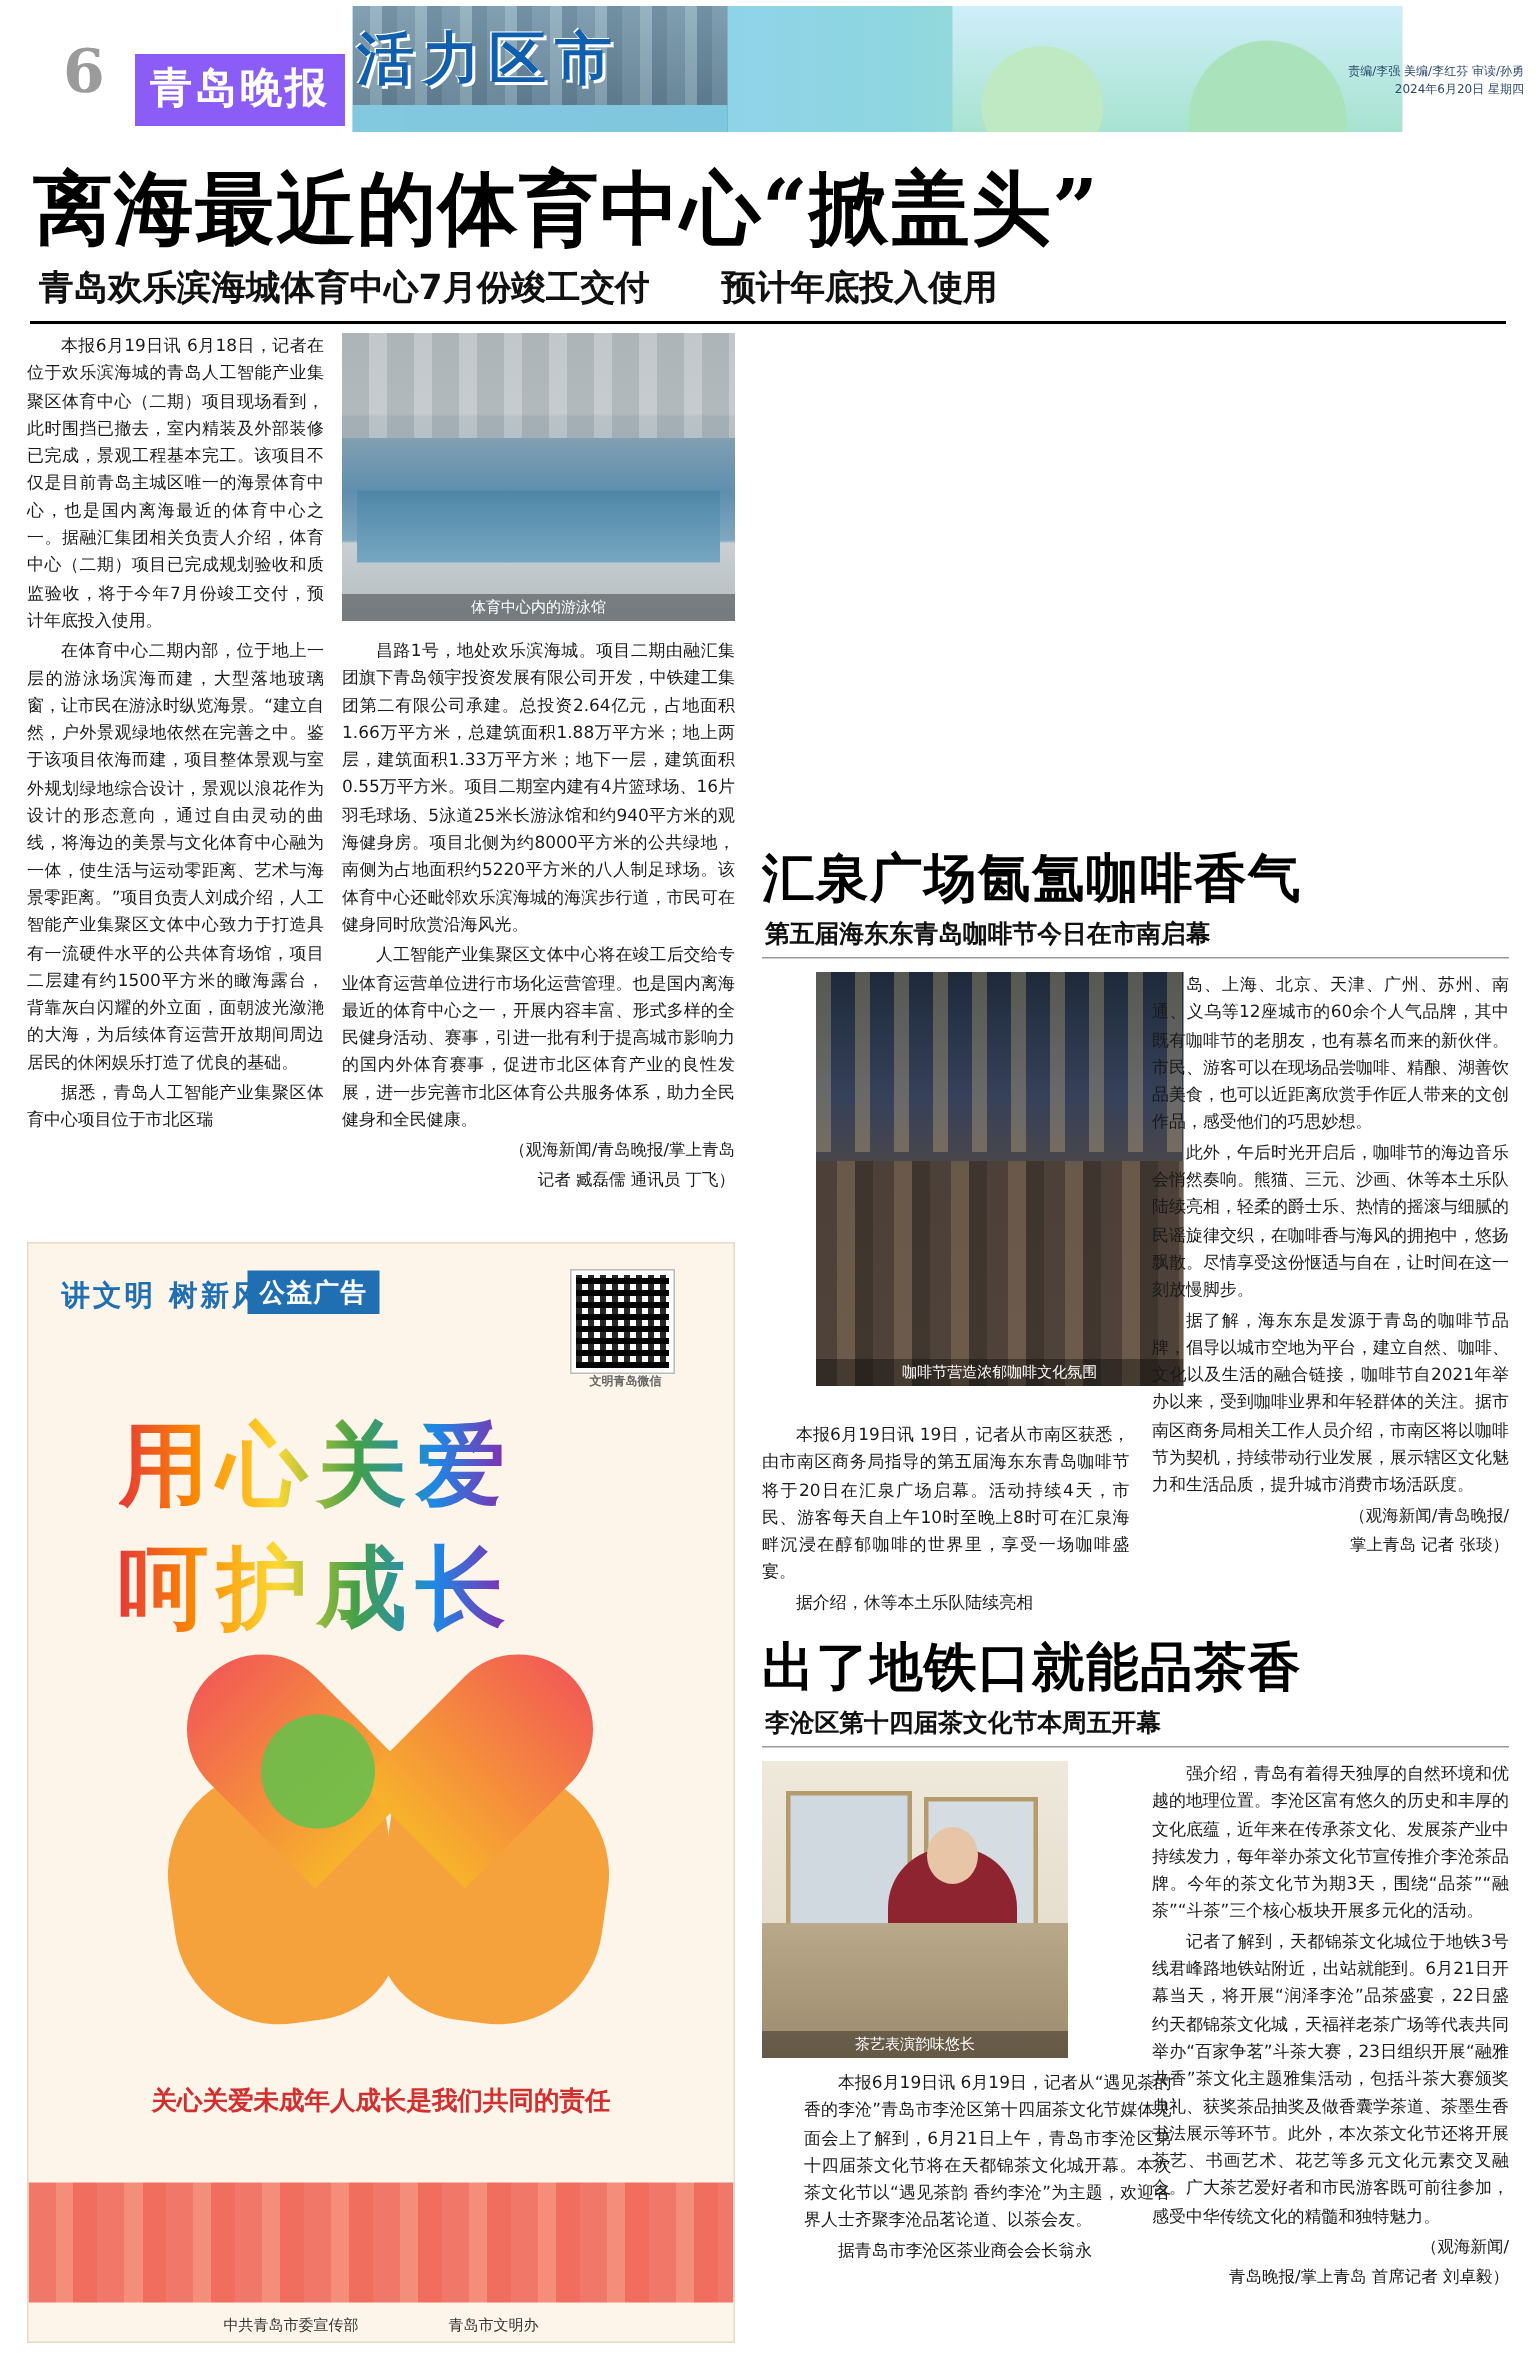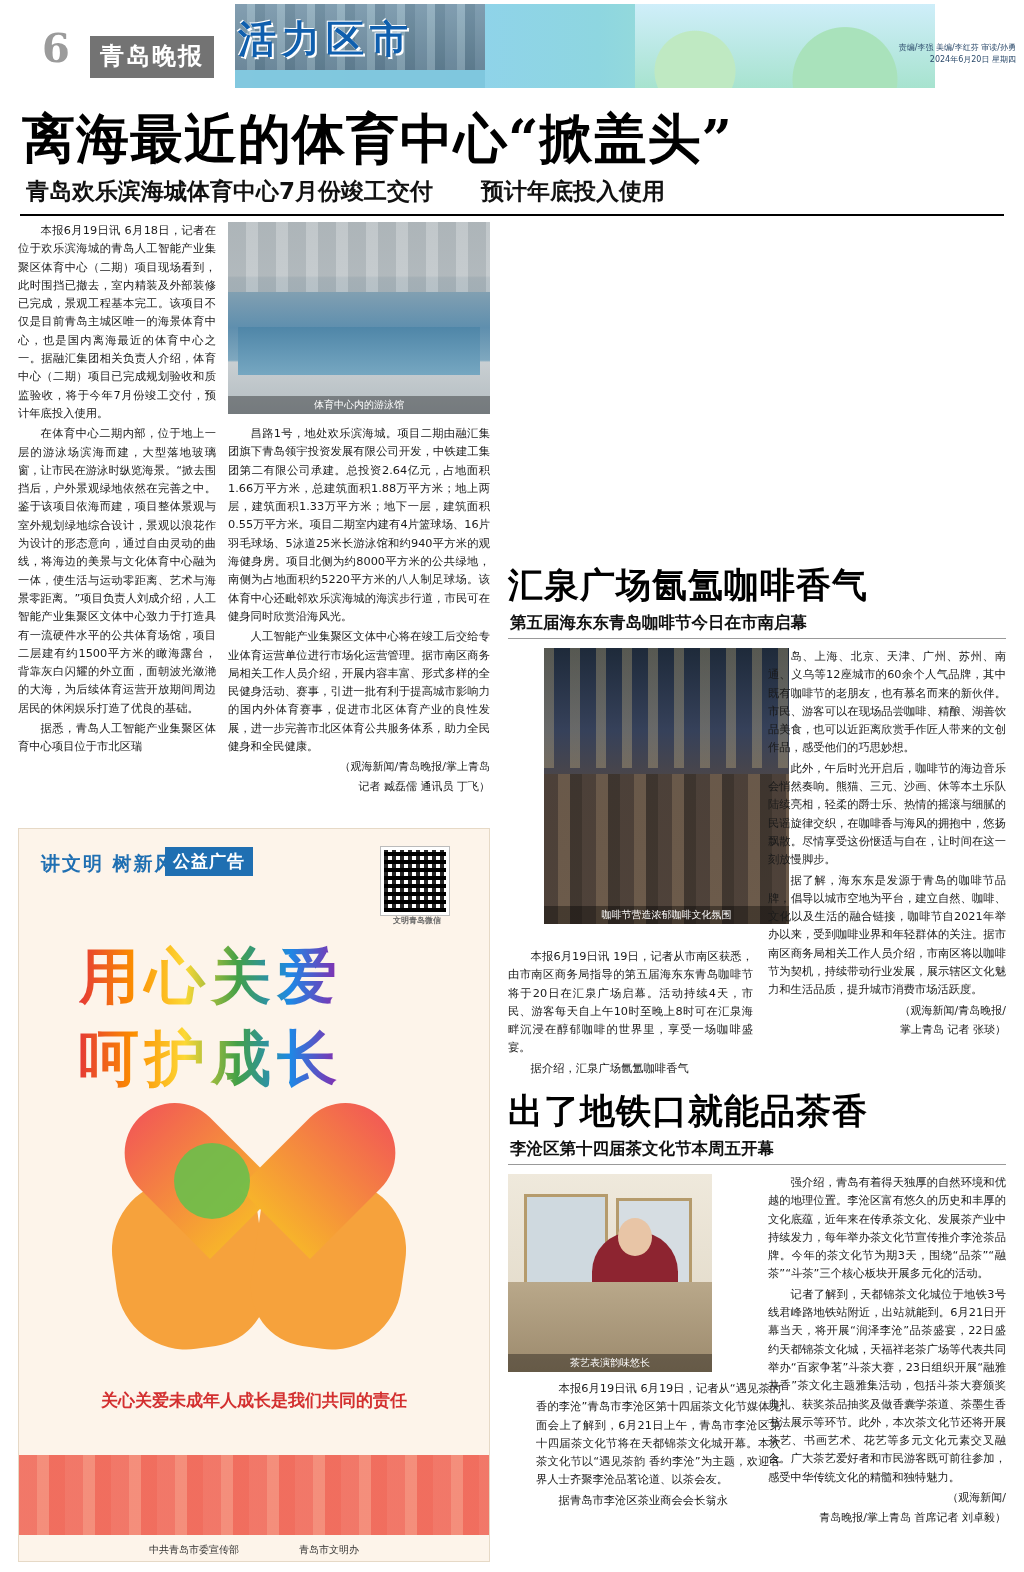--- a/index.html
+++ b/index.html
@@ -9,21 +9,21 @@
     font-family:"DejaVu Sans","Liberation Sans",sans-serif;
     color:#111;
     overflow:hidden;
     position:relative;
   }
   .page{position:relative;width:1024px;height:1572px;}
 
   
   .masthead{position:absolute;left:0;top:0;width:1024px;height:92px;}
   .folio{position:absolute;left:42px;top:24px;font-size:40px;font-weight:bold;color:#9b9b9b;font-family:"DejaVu Serif","Liberation Serif",serif;}
-  .paper-name{position:absolute;left:90px;top:36px;background:#737373;color:#fff;padding:4px 10px 6px 10px;font-size:24px;font-weight:bold;letter-spacing:2px;font-family:"DejaVu Serif","Liberation Serif",serif;}
+  .paper-name{position:absolute;left:90px;top:36px;background:#8b5cf6;color:#fff;padding:4px 10px 6px 10px;font-size:28px;font-weight:bold;letter-spacing:2px;font-family:"DejaVu Serif","Liberation Serif",serif;}
   .banner{position:absolute;left:235px;top:4px;width:700px;height:84px;overflow:hidden;border:0;
     background:linear-gradient(90deg,#bfe6f5 0%, #9fd9ef 18%, #8fd3ea 34%, #8ed6e0 52%, #9fe0d2 70%, #bfeccf 86%, #d8f2cd 100%);}
   .banner .skyline{position:absolute;left:0;top:0;width:250px;height:84px;
     background:
       linear-gradient(180deg,rgba(255,255,255,.12),rgba(0,0,0,.12)),
       repeating-linear-gradient(90deg,#6f8ea3 0 12px,#89a7b8 12px 20px,#5e7e93 20px 30px);
     opacity:.95;}
   .banner .skyline:after{content:"";position:absolute;left:0;bottom:0;width:250px;height:18px;background:#7fc7de;}
   .banner .waves{position:absolute;right:0;top:0;width:300px;height:84px;
     background:
@@ -133,51 +133,51 @@
 
   <div class="headline">离海最近的体育中心“掀盖头”</div>
   <div class="subhead">
     <span>青岛欢乐滨海城体育中心7月份竣工交付</span>
     <span class="sub2">预计年底投入使用</span>
   </div>
   <div class="rule"></div>
 
   <div class="col" style="left:18px;top:222px;width:198px;">
     <p>本报6月19日讯  6月18日，记者在位于欢乐滨海城的青岛人工智能产业集聚区体育中心（二期）项目现场看到，此时围挡已撤去，室内精装及外部装修已完成，景观工程基本完工。该项目不仅是目前青岛主城区唯一的海景体育中心，也是国内离海最近的体育中心之一。据融汇集团相关负责人介绍，体育中心（二期）项目已完成规划验收和质监验收，将于今年7月份竣工交付，预计年底投入使用。</p>
-    <p>在体育中心二期内部，位于地上一层的游泳场滨海而建，大型落地玻璃窗，让市民在游泳时纵览海景。“掀去围挡后，户外景观绿地依然在完善之中。鉴于该项目依海而建，项目整体景观与室外规划绿地综合设计，景观以浪花作为设计的形态意向，通过自由灵动的曲线，将海边的美景与文化体育中心融为一体，使生活与运动零距离、艺术与海景零距离。”项目负责人刘成介绍，人工智能产业集聚区文体中心致力于打造具有一流硬件水平的公共体育场馆，项目二层建有约1500平方米的瞰海露台，背靠灰白闪耀的外立面，面朝波光潋滟的大海，为后续体育运营开放期间周边居民的休闲娱乐打造了优良的基础。</p>
+    <p>在体育中心二期内部，位于地上一层的游泳场滨海而建，大型落地玻璃窗，让市民在游泳时纵览海景。“建立自然，户外景观绿地依然在完善之中。鉴于该项目依海而建，项目整体景观与室外规划绿地综合设计，景观以浪花作为设计的形态意向，通过自由灵动的曲线，将海边的美景与文化体育中心融为一体，使生活与运动零距离、艺术与海景零距离。”项目负责人刘成介绍，人工智能产业集聚区文体中心致力于打造具有一流硬件水平的公共体育场馆，项目二层建有约1500平方米的瞰海露台，背靠灰白闪耀的外立面，面朝波光潋滟的大海，为后续体育运营开放期间周边居民的休闲娱乐打造了优良的基础。</p>
     <p>据悉，青岛人工智能产业集聚区体育中心项目位于市北区瑞</p>
   </div>
 
   <div class="photo pool" style="left:228px;top:222px;width:262px;height:192px;">
     <div class="beams"></div>
     <div class="water"></div>
     <div class="cap">体育中心内的游泳馆</div>
   </div>
 
   <div class="col" style="left:228px;top:425px;width:262px;">
     <p>昌路1号，地处欢乐滨海城。项目二期由融汇集团旗下青岛领宇投资发展有限公司开发，中铁建工集团第二有限公司承建。总投资2.64亿元，占地面积1.66万平方米，总建筑面积1.88万平方米；地上两层，建筑面积1.33万平方米；地下一层，建筑面积0.55万平方米。项目二期室内建有4片篮球场、16片羽毛球场、5泳道25米长游泳馆和约940平方米的观海健身房。项目北侧为约8000平方米的公共绿地，南侧为占地面积约5220平方米的八人制足球场。该体育中心还毗邻欢乐滨海城的海滨步行道，市民可在健身同时欣赏沿海风光。</p>
-    <p>人工智能产业集聚区文体中心将在竣工后交给专业体育运营单位进行市场化运营管理。据市南区商务局相关工作人员介绍，开展内容丰富、形式多样的全民健身活动、赛事，引进一批有利于提高城市影响力的国内外体育赛事，促进市北区体育产业的良性发展，进一步完善市北区体育公共服务体系，助力全民健身和全民健康。</p>
+    <p>人工智能产业集聚区文体中心将在竣工后交给专业体育运营单位进行市场化运营管理。也是国内离海最近的体育中心之一，开展内容丰富、形式多样的全民健身活动、赛事，引进一批有利于提高城市影响力的国内外体育赛事，促进市北区体育产业的良性发展，进一步完善市北区体育公共服务体系，助力全民健身和全民健康。</p>
     <p class="byline" style="text-indent:0">（观海新闻/青岛晚报/掌上青岛</p>
     <p class="byline" style="text-indent:0">记者  臧磊儒  通讯员  丁飞）</p>
   </div>
 
 
   <div class="sec-h" style="left:508px;top:562px;">汇泉广场氤氲咖啡香气</div>
   <div class="sec-s" style="left:510px;top:612px;">第五届海东东青岛咖啡节今日在市南启幕</div>
   <div class="hr" style="left:508px;top:638px;width:498px;"></div>
 
   <div class="photo market" style="left:508px;top:648px;width:245px;height:276px;margin-left:36px;">
     <div class="lights"></div>
     <div class="crowd"></div>
     <div class="cap">咖啡节营造浓郁咖啡文化氛围</div>
   </div>
 
   <div class="col" style="left:508px;top:948px;width:245px;">
     <p>本报6月19日讯  19日，记者从市南区获悉，由市南区商务局指导的第五届海东东青岛咖啡节将于20日在汇泉广场启幕。活动持续4天，市民、游客每天自上午10时至晚上8时可在汇泉海畔沉浸在醇郁咖啡的世界里，享受一场咖啡盛宴。</p>
-    <p>据介绍，汇泉广场氤氲咖啡香气</p>
+    <p>据介绍，休等本土乐队陆续亮相</p>
   </div>
 
   <div class="col" style="left:768px;top:648px;width:238px;">
     <p>岛、上海、北京、天津、广州、苏州、南通、义乌等12座城市的60余个人气品牌，其中既有咖啡节的老朋友，也有慕名而来的新伙伴。市民、游客可以在现场品尝咖啡、精酿、湖善饮品美食，也可以近距离欣赏手作匠人带来的文创作品，感受他们的巧思妙想。</p>
     <p>此外，午后时光开启后，咖啡节的海边音乐会悄然奏响。熊猫、三元、沙画、休等本土乐队陆续亮相，轻柔的爵士乐、热情的摇滚与细腻的民谣旋律交织，在咖啡香与海风的拥抱中，悠扬飘散。尽情享受这份惬适与自在，让时间在这一刻放慢脚步。</p>
     <p>据了解，海东东是发源于青岛的咖啡节品牌，倡导以城市空地为平台，建立自然、咖啡、文化以及生活的融合链接，咖啡节自2021年举办以来，受到咖啡业界和年轻群体的关注。据市南区商务局相关工作人员介绍，市南区将以咖啡节为契机，持续带动行业发展，展示辖区文化魅力和生活品质，提升城市消费市场活跃度。</p>
     <p class="byline" style="text-indent:0">（观海新闻/青岛晚报/</p>
     <p class="byline" style="text-indent:0">掌上青岛  记者  张琰）</p>
   </div>
 

